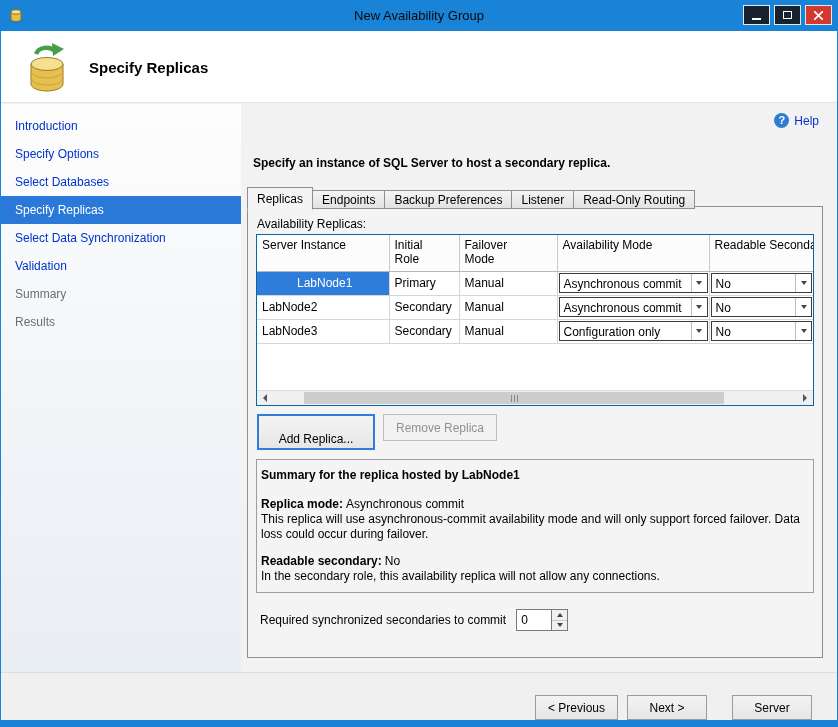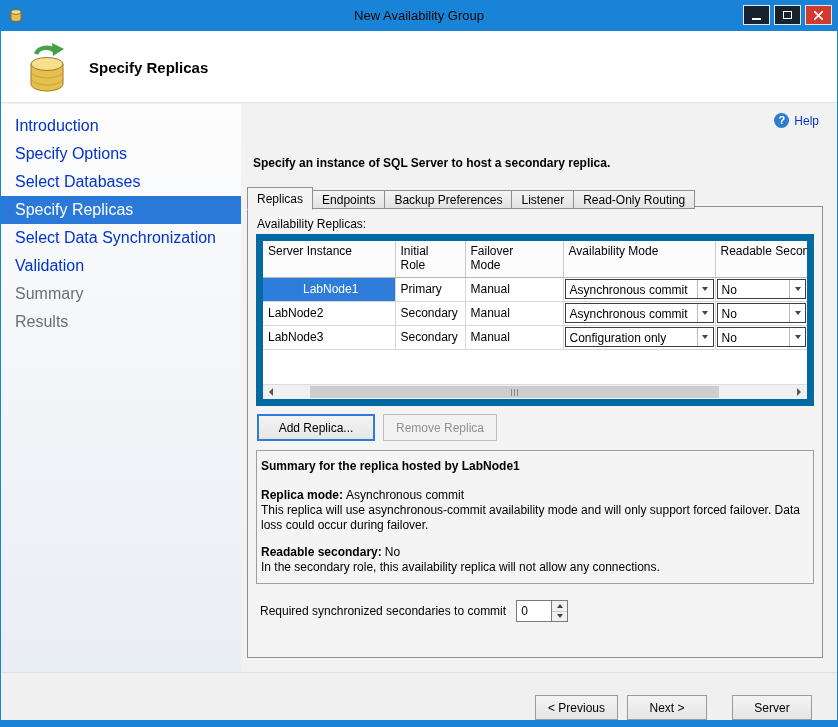--- a/index.html
+++ b/index.html
@@ -17,41 +17,41 @@
   .glyph-min{display:block;width:9px;height:2px;background:#fff;margin-top:7px;}
   .glyph-max{display:block;width:9px;height:8px;border:1px solid #fff;}
 
   
   .header{position:absolute;top:30px;left:0;right:0;height:72px;background:#fff;border-bottom:1px solid #e3e3e3;}
   .header-icon{position:absolute;left:22px;top:9px;}
   .header-title{position:absolute;left:88px;top:28px;font-size:15px;font-weight:bold;}
 
   
   .sidebar{position:absolute;top:103px;left:0;width:240px;bottom:48px;background:linear-gradient(to bottom,#fdfdfd,#e9edf4);padding-top:8px;}
-  .side-item{height:28px;line-height:28px;padding-left:14px;font-size:16px;color:#0033cc;cursor:pointer;white-space:nowrap;}
+  .side-item{height:28px;line-height:28px;padding-left:14px;font-size:12px;color:#0033cc;cursor:pointer;white-space:nowrap;}
   .side-item.active{background:#2a79d8;color:#fff;}
   .side-item.disabled{color:#6e6e6e;cursor:default;}
 
   
   .content{position:absolute;top:103px;left:240px;right:0;bottom:48px;background:#f2f2f2;}
   .help{position:absolute;top:9px;right:18px;display:flex;align-items:center;gap:5px;cursor:pointer;}
   .help-icon{width:15px;height:15px;border-radius:50%;background:#2e7dd1;color:#fff;font-size:11px;font-weight:bold;text-align:center;line-height:15px;}
   .help-label{color:#0033cc;font-size:12px;}
   .instruction{position:absolute;left:12px;top:52px;font-weight:bold;font-size:12px;}
 
   
   .tabs{position:absolute;left:6px;top:83px;display:flex;align-items:flex-end;z-index:2;}
   .tab{height:19px;padding:0 9px;line-height:18px;font-size:12px;background:linear-gradient(#f4f4f4,#e2e2e2);border:1px solid #8f8f8f;border-left:none;cursor:pointer;white-space:nowrap;}
   .tab:first-child{border-left:1px solid #8f8f8f;}
   .tab.active{height:23px;line-height:22px;background:#f4f4f4;border:1px solid #8f8f8f;border-bottom:1px solid #f4f4f4;margin-bottom:-1px;position:relative;z-index:3;}
   .panel{position:absolute;left:6px;top:102px;width:576px;height:452px;border:1px solid #8f8f8f;background:#f4f4f4;}
   .replicas-label{margin:10px 0 3px 9px;font-size:12px;}
 
   
-  .grid{position:relative;margin-left:8px;width:558px;height:172px;border:7px solid #0369a1;background:#fff;overflow:hidden;}
+  .grid{position:relative;margin-left:8px;width:558px;height:172px;border:1px solid #0369a1;background:#fff;overflow:hidden;}
   .grid table{border-collapse:collapse;table-layout:fixed;width:100%;}
   .grid th{font-weight:normal;text-align:left;vertical-align:top;height:36px;padding:3px 5px;background:#fcfcfc;border-right:1px solid #c9c9c9;border-bottom:1px solid #b7b7b7;white-space:pre-line;font-size:12px;overflow:hidden;}
   .grid th:last-child{white-space:nowrap;border-right:none;}
   .grid td{height:24px;border-right:1px solid #d6d6d6;border-bottom:1px solid #d6d6d6;font-size:12px;padding:0;overflow:hidden;white-space:nowrap;}
   .grid td:last-child{border-right:none;}
   .grid td.text{padding:0 5px;}
   .grid td.sel{background:#2e7ddb;color:#fff;padding-left:40px;}
   .combo{display:flex;align-items:stretch;height:20px;margin:1px;border:1px solid #3c3c3c;background:#fff;cursor:pointer;}
   .combo .val{flex:1;padding:3px 0 0 4px;overflow:hidden;font-size:12px;}
   .combo .cbtn{width:16px;border-left:1px solid #bdbdbd;display:flex;align-items:center;justify-content:center;background:#fff;}
@@ -61,21 +61,21 @@
   .tri-right{width:0;height:0;border-top:4px solid transparent;border-bottom:4px solid transparent;border-left:4px solid #555;}
   .hscroll{position:absolute;left:0;right:0;bottom:0;height:15px;background:#f0f0f0;border-top:1px solid #dcdcdc;display:flex;align-items:center;}
   .sb-btn{width:16px;height:14px;display:flex;align-items:center;justify-content:center;cursor:pointer;}
   .sb-track{flex:1;position:relative;height:14px;}
   .sb-thumb{position:absolute;left:6%;top:1px;height:12px;width:80%;background:#cdcdcd;display:flex;align-items:center;justify-content:center;cursor:pointer;}
   .grip{width:1px;height:7px;background:#8a8a8a;box-shadow:3px 0 0 #8a8a8a,-3px 0 0 #8a8a8a;}
 
   
   .btn-row{margin:8px 0 0 9px;display:flex;gap:8px;}
   .btn{height:27px;min-width:118px;padding:0 12px;font-size:12px;font-family:inherit;background:linear-gradient(#f3f3f3,#e6e6e6);border:1px solid #9a9a9a;cursor:pointer;}
-  .btn.focused{border:2px solid #2f7cd9;padding:4px 11px;}
+  .btn.focused{border:2px solid #2f7cd9;padding:16px 11px;}
   .btn.disabled{min-width:108px;color:#919191;background:#f2f2f2;border:1px solid #bfbfbf;cursor:default;}
 
   
   .summary{margin:9px 8px 0 8px;border:1px solid #9e9e9e;padding:8px 4px;height:134px;overflow:hidden;font-size:12px;background:#f4f4f4;}
   .s-title{font-weight:bold;margin-bottom:15px;}
   .s-label{font-weight:bold;}
   .s-value{margin-left:3px;}
   .s-desc{margin:1px 0 12px 0;line-height:1.25;}
 
   

